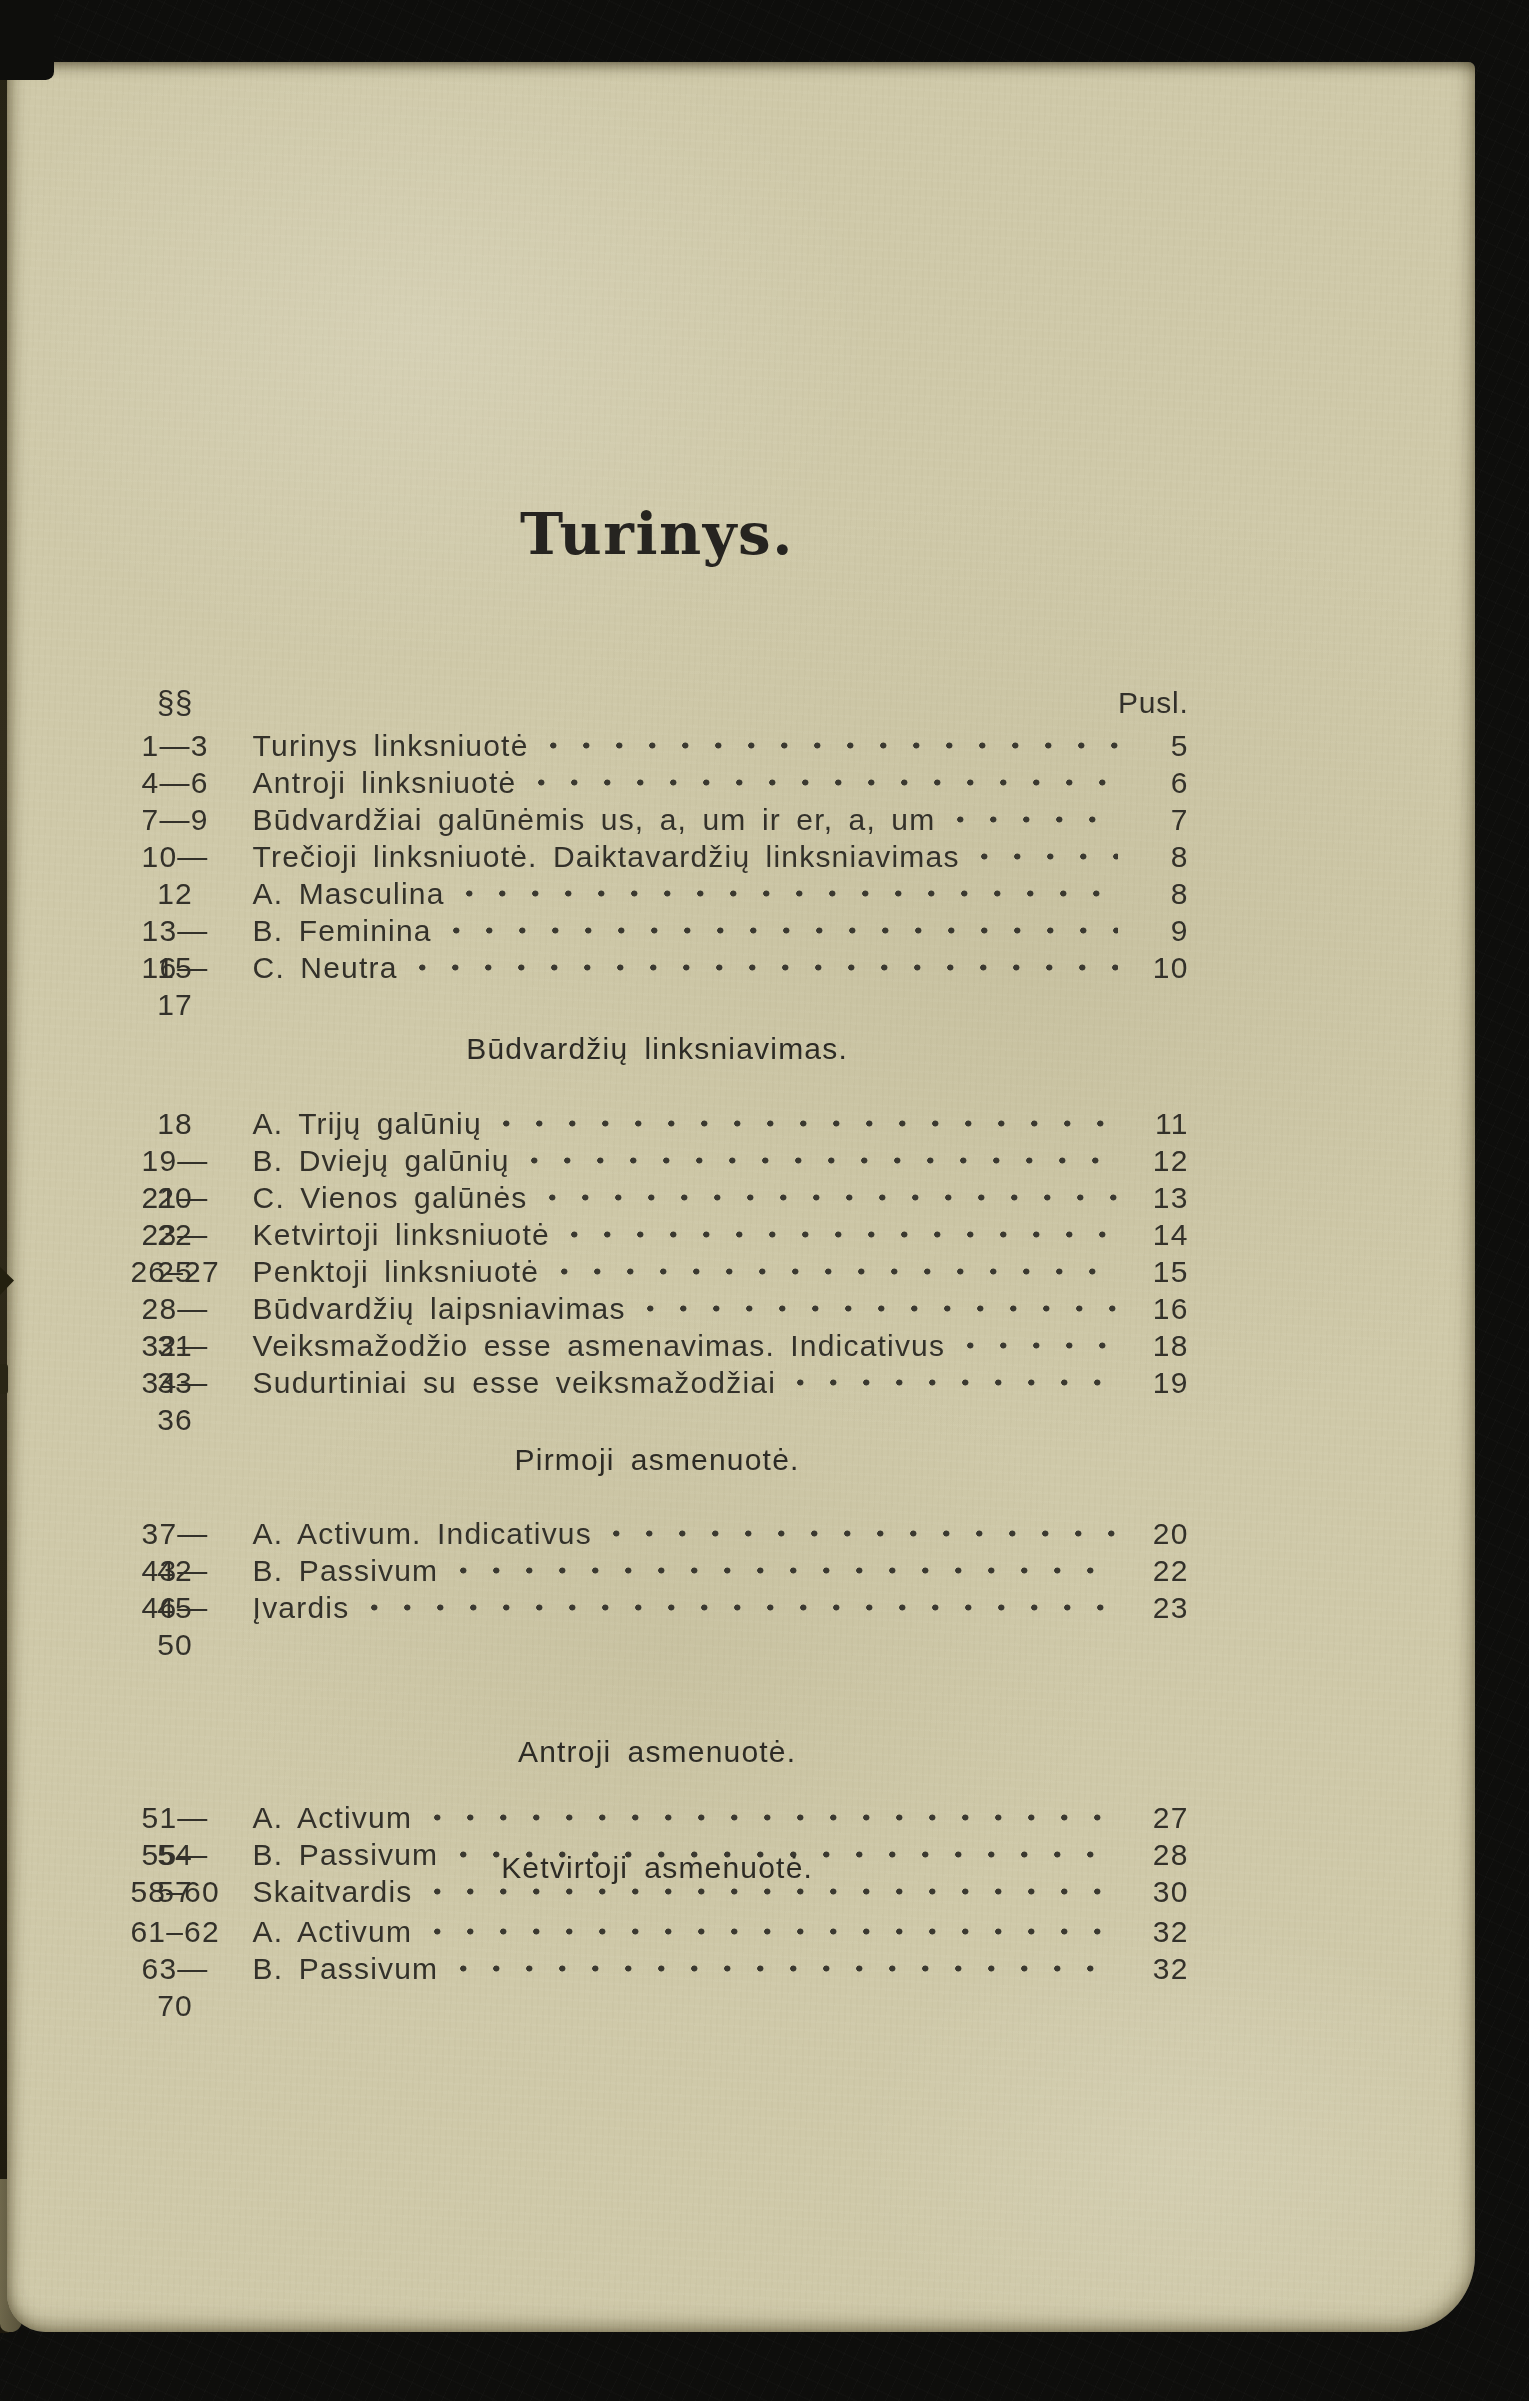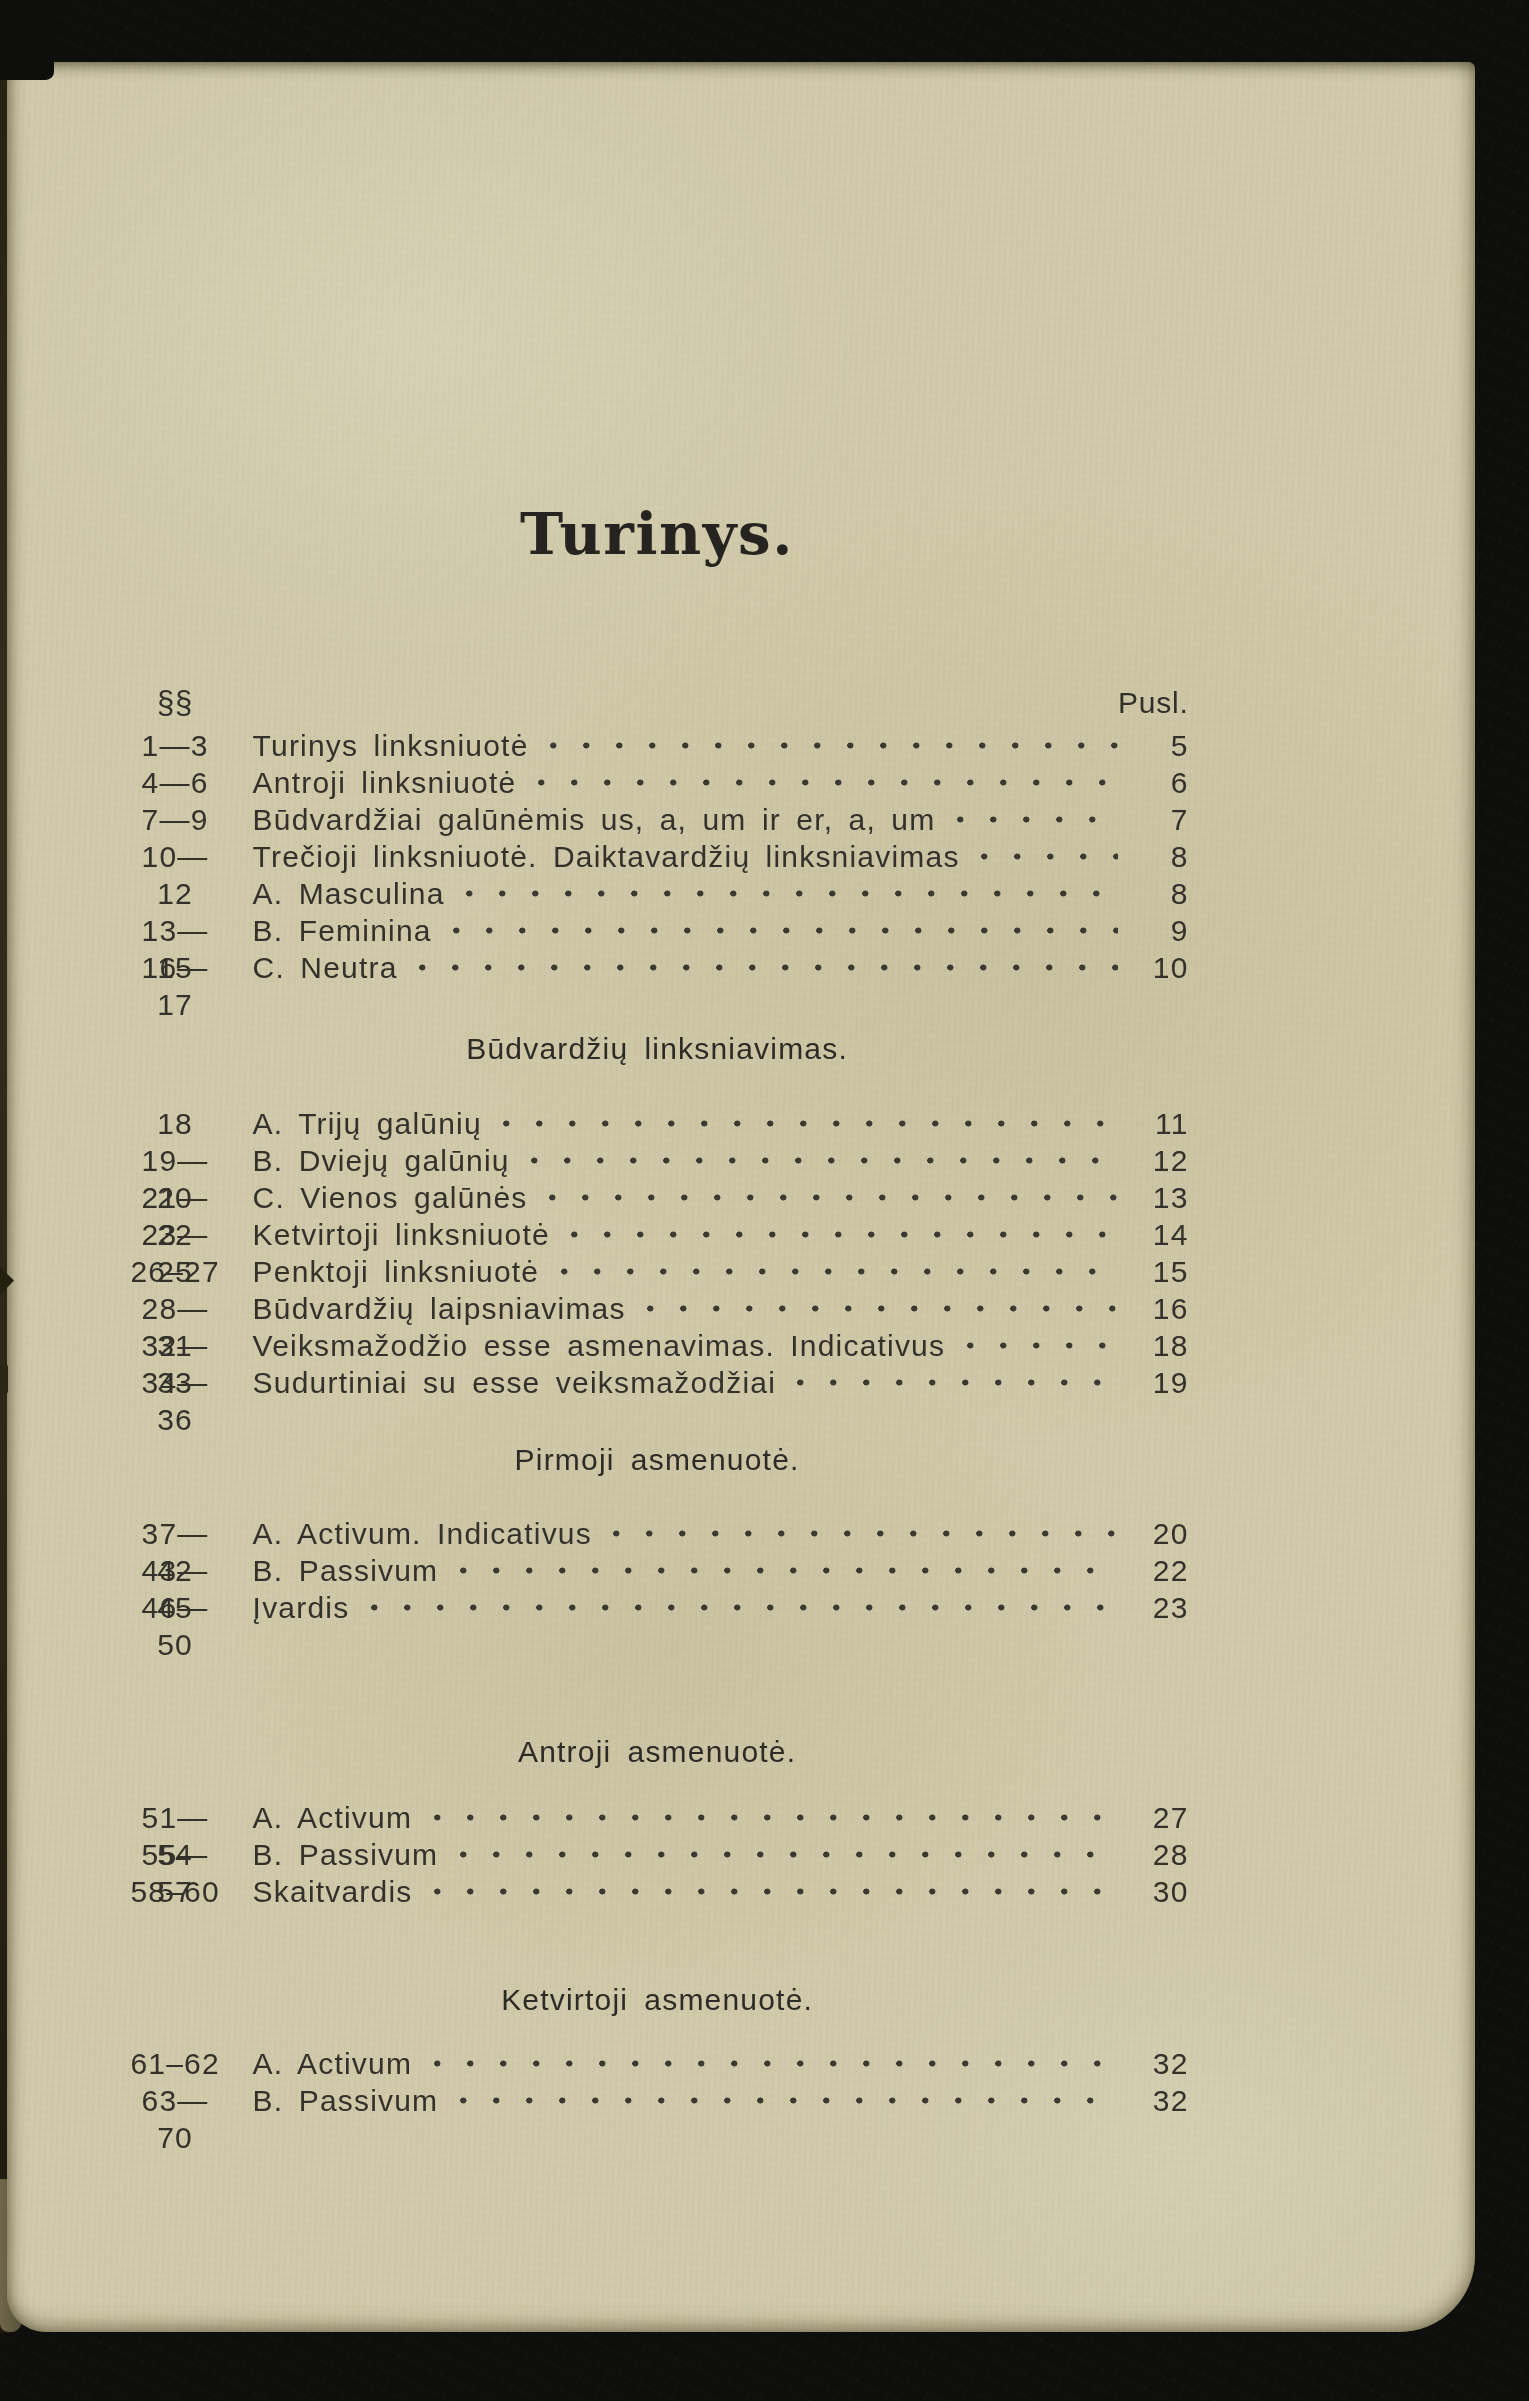--- a/index.html
+++ b/index.html
@@ -56,21 +56,21 @@
   }
   .cols-header .numcol{width:99px;text-align:center;}
   .cols-header .spacer{flex:1;}
   .cols-header .puslcol{width:107px;text-align:right;font-size:30px;}
   
   .group{position:absolute;left:119px;width:1063px;}
   .group:nth-of-type(1){top:657px;}
   .group:nth-of-type(2){top:965px;}
   .group:nth-of-type(3){top:1376px;}
   .group:nth-of-type(4){top:1668px;}
-  .group:nth-of-type(5){top:1916px;}
+  .group:nth-of-type(5){top:1784px;}
   .group-heading{
     margin:0;text-align:center;font-weight:normal;
     font-size:30px;line-height:44px;letter-spacing:1.2px;word-spacing:6.6px;color:#2d2b25;
   }
   .group-heading:empty{display:none;}
   .group .rows{margin-top:26px;}
   .group:nth-of-type(1) .rows{margin-top:0;}
   .group:nth-of-type(3) .rows{margin-top:25px;}
   .group:nth-of-type(4) .rows{margin-top:16.5px;}
   .group:nth-of-type(5) .rows{margin-top:15px;}

